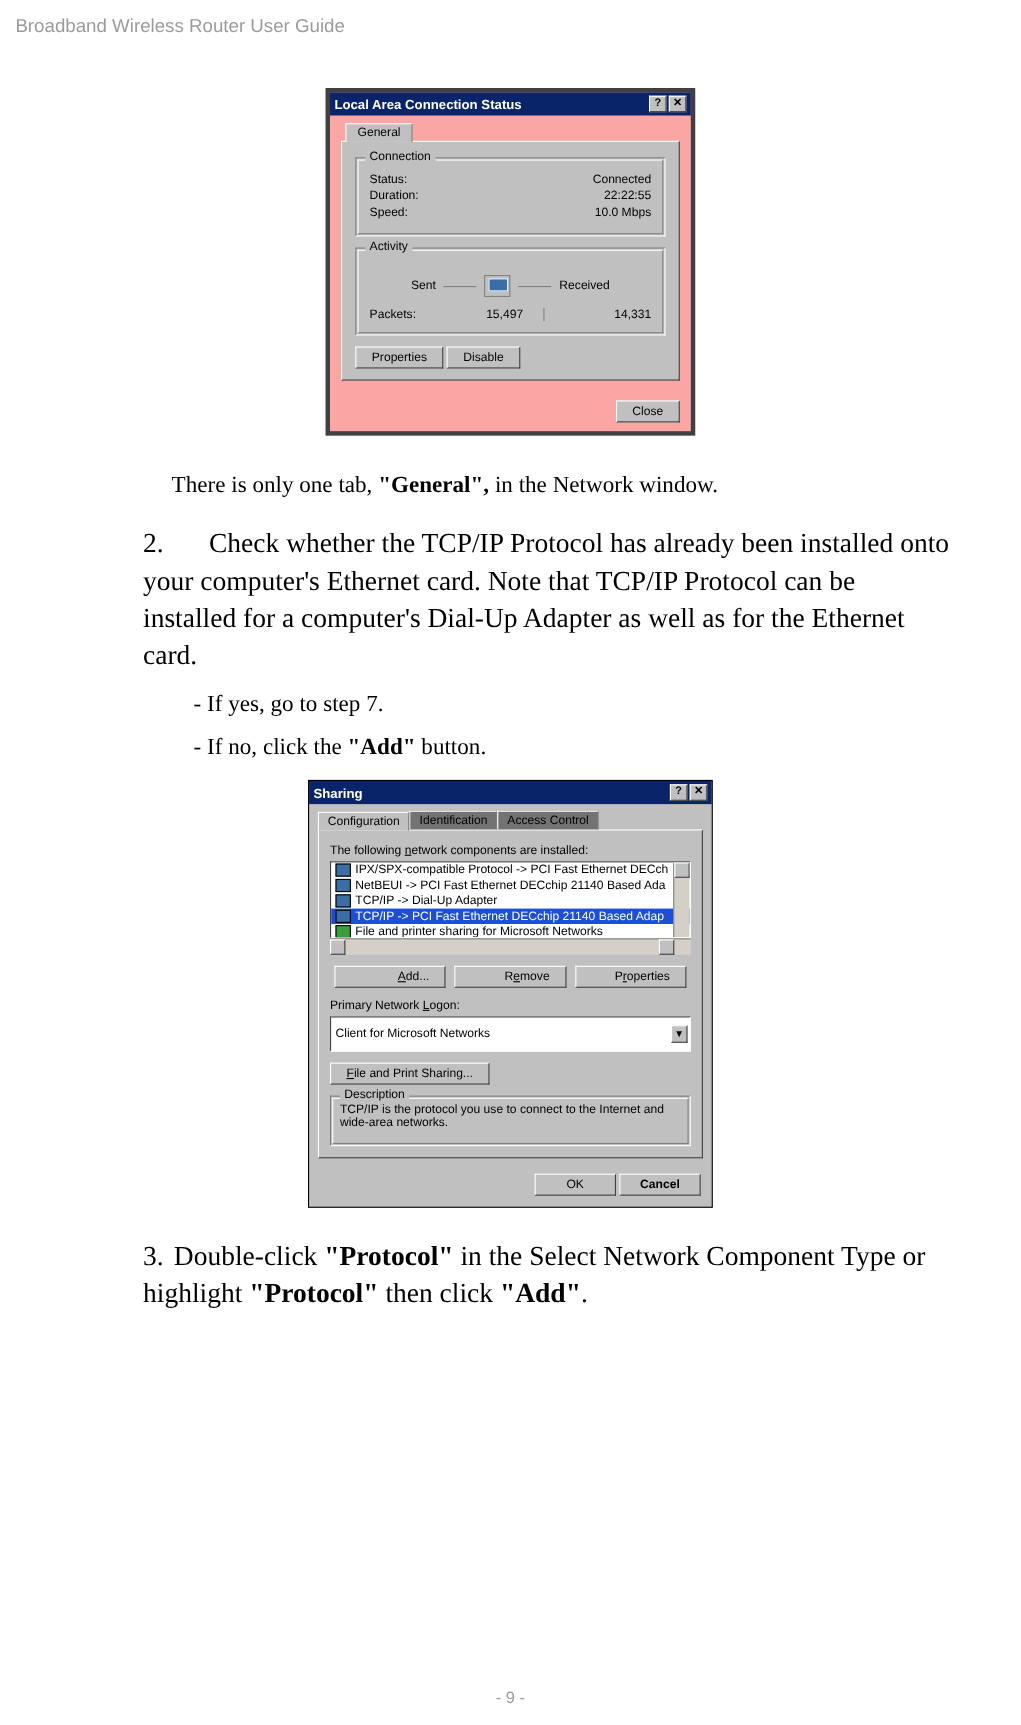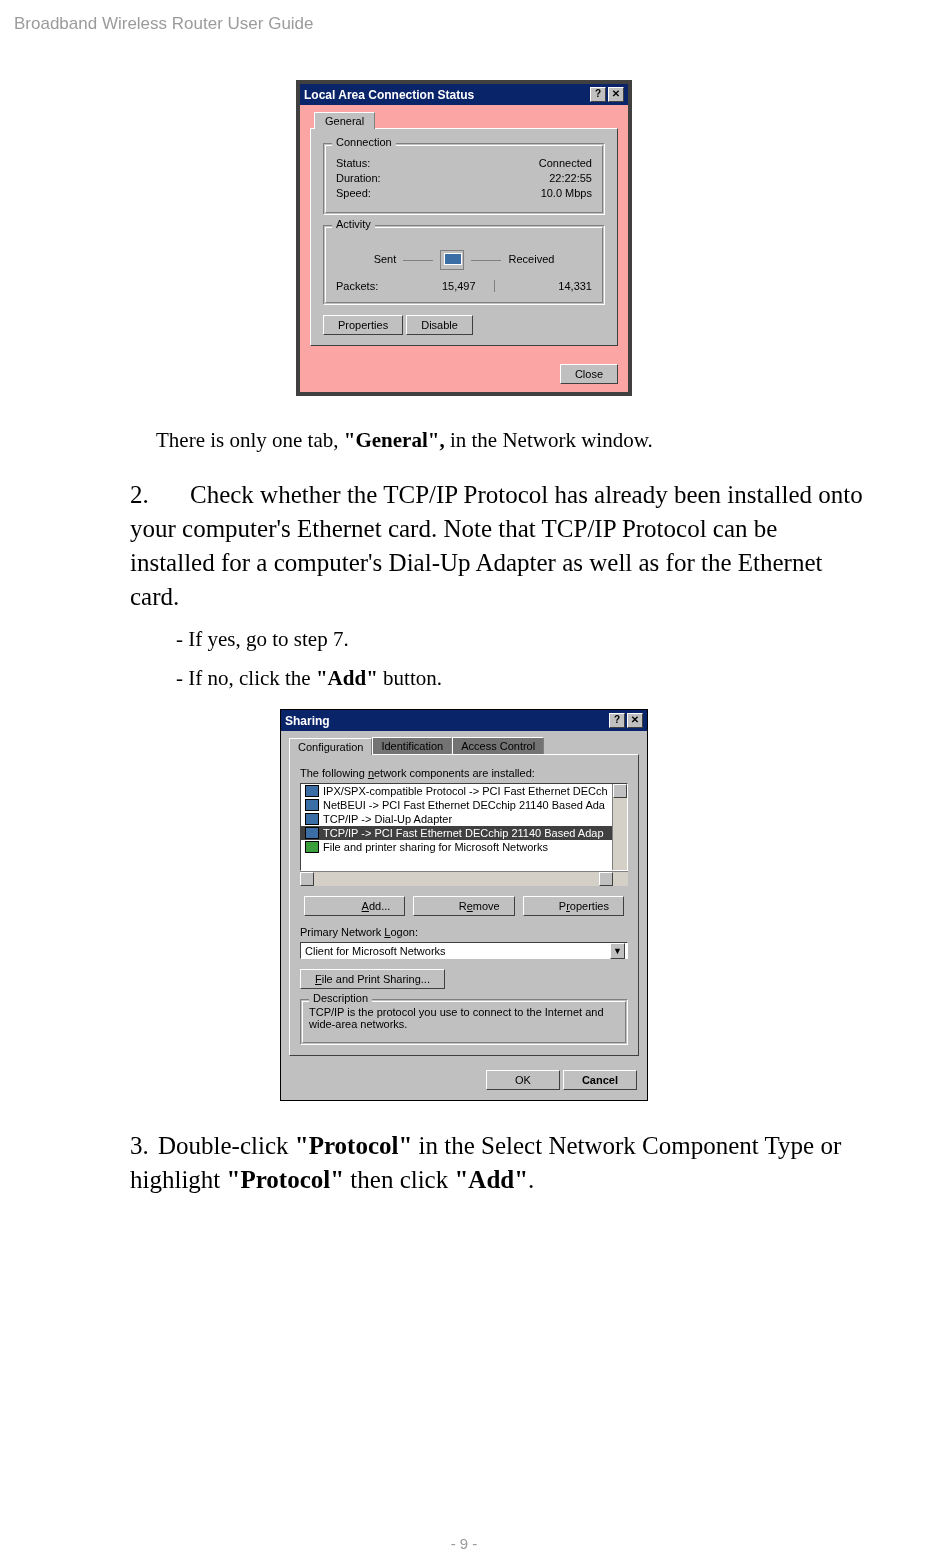--- a/index.html
+++ b/index.html
@@ -38,30 +38,30 @@
   .stepbody { margin-left: 32px; display:block; }
   .dash { margin: 14px 0 0 176px; font-size: 21px; }
 
   
   .dlg2 { width: 368px; margin: 18px auto 0 auto; background:#c0c0c0; border:1px solid #000; font-family:"MS Sans Serif", Tahoma, sans-serif; font-size:11px; filter: blur(0.45px);}
   .tabs2 { padding: 6px 8px 0 8px; }
   .tab2 { display:inline-block; background:#737373; border:1px solid #808080; border-bottom:none; padding:2px 8px; border-top-color:#fff; border-left-color:#fff; font-size:11px;}
   .tab2.active { background:#c0c0c0; position:relative; top:1px; }
   .panel2 { margin:0 8px 8px 8px; border:1px solid #fff; border-right-color:#404040; border-bottom-color:#404040; padding:10px 10px;}
   .lbl { margin: 2px 0 4px 0; }
-  .listbox { background:#fff; border:1px solid #404040; border-right-color:#fff; border-bottom-color:#fff; height:88px; overflow:hidden; position:relative;}
+  .listbox { background:#fff; border:1px solid #404040; border-right-color:#fff; border-bottom-color:#fff; height:70px; overflow:hidden; position:relative;}
   .li { padding:1px 4px; white-space:nowrap; display:flex; align-items:center; gap:4px;}
   .li .ico { width:14px; height:12px; background:#3a6ea5; border:1px solid #000; flex:0 0 auto;}
-  .li.sel { background:#404040; color:#fff; }
+  .li.sel { background:#1d4ed8; color:#fff; }
   .scrollbar-v { position:absolute; right:0; top:0; width:15px; height:100%; background:#d4d0c8; border-left:1px solid #808080;}
   .sb-btn{height:14px; background:#c0c0c0; border:1px solid #fff; border-right-color:#404040; border-bottom-color:#404040;}
   .scrollbar-h { height:15px; background:#d4d0c8; border-top:1px solid #808080; position:relative;}
   .btnrow2 { display:flex; justify-content:space-between; margin:10px 0;}
   .btnrow2 .btn { flex:1; margin:0 4px; text-align:right;}
-  .combo { background:#fff; border:1px solid #404040; border-right-color:#fff; border-bottom-color:#fff; height:17px; display:flex; align-items:center; justify-content:space-between; padding:0 2px 0 4px;}
+  .combo { background:#fff; border:1px solid #404040; border-right-color:#fff; border-bottom-color:#fff; height:32px; display:flex; align-items:center; justify-content:space-between; padding:0 2px 0 4px;}
   .combo .dd{ width:15px; height:16px; background:#c0c0c0; border:1px solid #fff; border-right-color:#404040; border-bottom-color:#404040; text-align:center; font-size:9px; line-height:14px;}
   .groupdesc { border:1px solid #808080; padding:6px 8px 14px 8px; margin-top:10px; position:relative; border-right-color:#fff; border-bottom-color:#fff;}
   .groupdesc::after{content:""; position:absolute; inset:1px; border:1px solid #fff; border-right-color:#808080; border-bottom-color:#808080; pointer-events:none;}
   .dlg2-foot { text-align:right; padding: 6px 10px 10px 0; }
   .underline { text-decoration: underline; }
 </style>
 </head>
 <body>
 
 <div class="header">Broadband Wireless Router User Guide</div>

